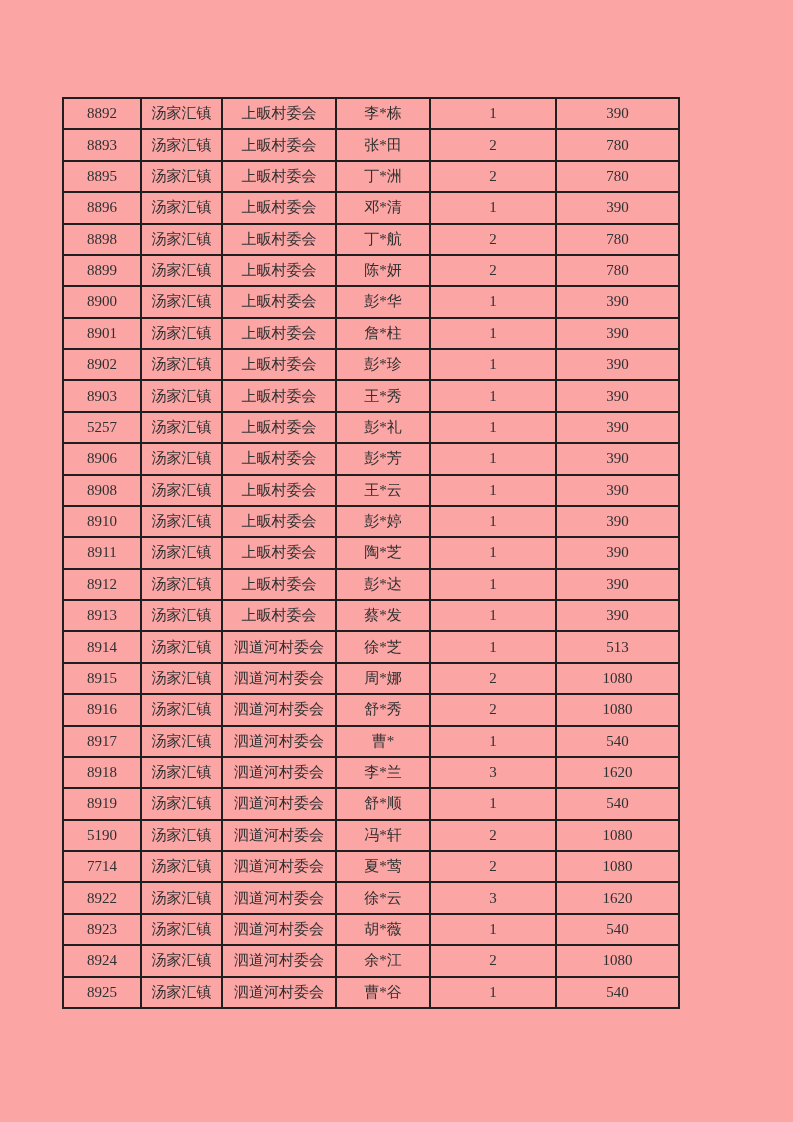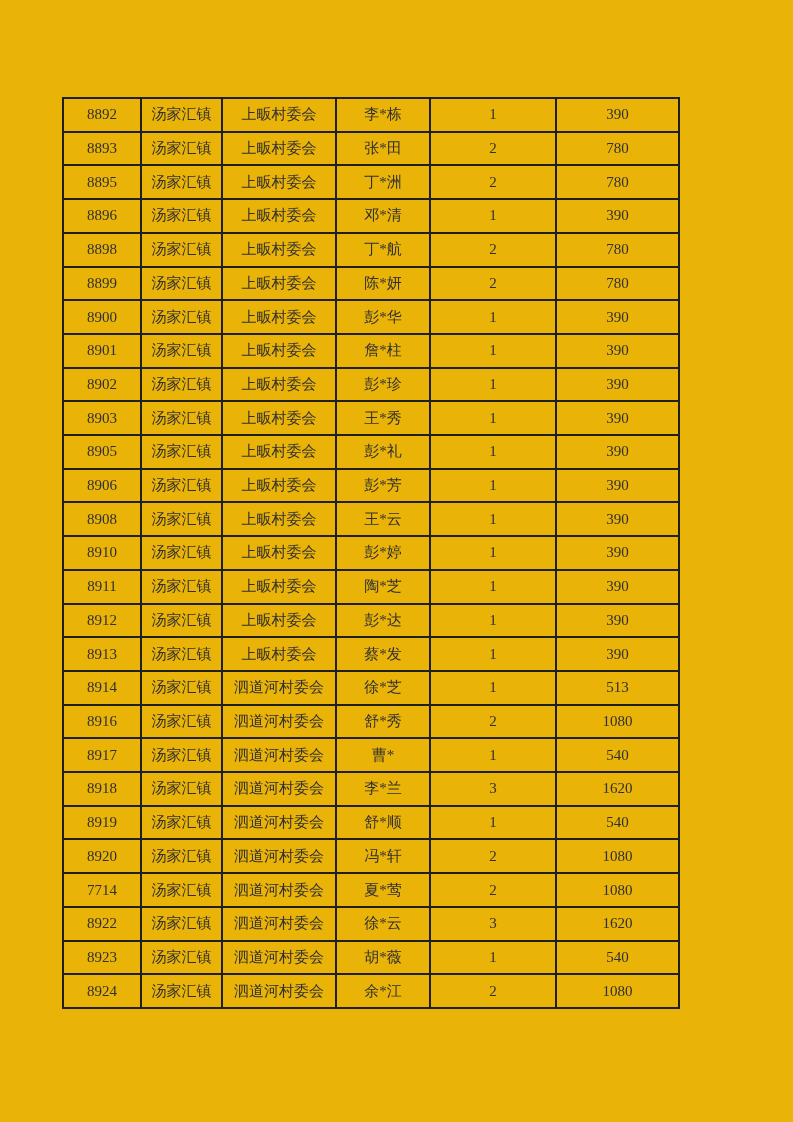--- a/index.html
+++ b/index.html
@@ -4,21 +4,21 @@
 <style>
   html, body {
     margin: 0;
     padding: 0;
     background: #ffffff;
   }
   .page {
     position: relative;
     width: 793px;
     height: 1122px;
-    background: #eab308;
+    background: #fca5a5;
     overflow: hidden;
     font-family: "Liberation Serif", "DejaVu Serif", serif;
   }
   .data-table {
     position: absolute;
     left: 62px;
     top: 97px;
     width: 616px;
     height: 912px;
     border-collapse: collapse;
@@ -129,21 +129,21 @@
         </tr>
         <tr>
           <td>8903</td>
           <td>汤家汇镇</td>
           <td>上畈村委会</td>
           <td>王*秀</td>
           <td>1</td>
           <td>390</td>
         </tr>
         <tr>
-          <td>8905</td>
+          <td>5257</td>
           <td>汤家汇镇</td>
           <td>上畈村委会</td>
           <td>彭*礼</td>
           <td>1</td>
           <td>390</td>
         </tr>
         <tr>
           <td>8906</td>
           <td>汤家汇镇</td>
           <td>上畈村委会</td>
@@ -191,20 +191,28 @@
           <td>1</td>
           <td>390</td>
         </tr>
         <tr>
           <td>8914</td>
           <td>汤家汇镇</td>
           <td>泗道河村委会</td>
           <td>徐*芝</td>
           <td>1</td>
           <td>513</td>
+        </tr>
+        <tr>
+          <td>8915</td>
+          <td>汤家汇镇</td>
+          <td>泗道河村委会</td>
+          <td>周*娜</td>
+          <td>2</td>
+          <td>1080</td>
         </tr>
         <tr>
           <td>8916</td>
           <td>汤家汇镇</td>
           <td>泗道河村委会</td>
           <td>舒*秀</td>
           <td>2</td>
           <td>1080</td>
         </tr>
         <tr>
@@ -225,21 +233,21 @@
         </tr>
         <tr>
           <td>8919</td>
           <td>汤家汇镇</td>
           <td>泗道河村委会</td>
           <td>舒*顺</td>
           <td>1</td>
           <td>540</td>
         </tr>
         <tr>
-          <td>8920</td>
+          <td>5190</td>
           <td>汤家汇镇</td>
           <td>泗道河村委会</td>
           <td>冯*轩</td>
           <td>2</td>
           <td>1080</td>
         </tr>
         <tr>
           <td>7714</td>
           <td>汤家汇镇</td>
           <td>泗道河村委会</td>
@@ -263,16 +271,24 @@
           <td>1</td>
           <td>540</td>
         </tr>
         <tr>
           <td>8924</td>
           <td>汤家汇镇</td>
           <td>泗道河村委会</td>
           <td>余*江</td>
           <td>2</td>
           <td>1080</td>
+        </tr>
+        <tr>
+          <td>8925</td>
+          <td>汤家汇镇</td>
+          <td>泗道河村委会</td>
+          <td>曹*谷</td>
+          <td>1</td>
+          <td>540</td>
         </tr>
       </tbody>
   </table>
 </div>
 
 </body></html>

